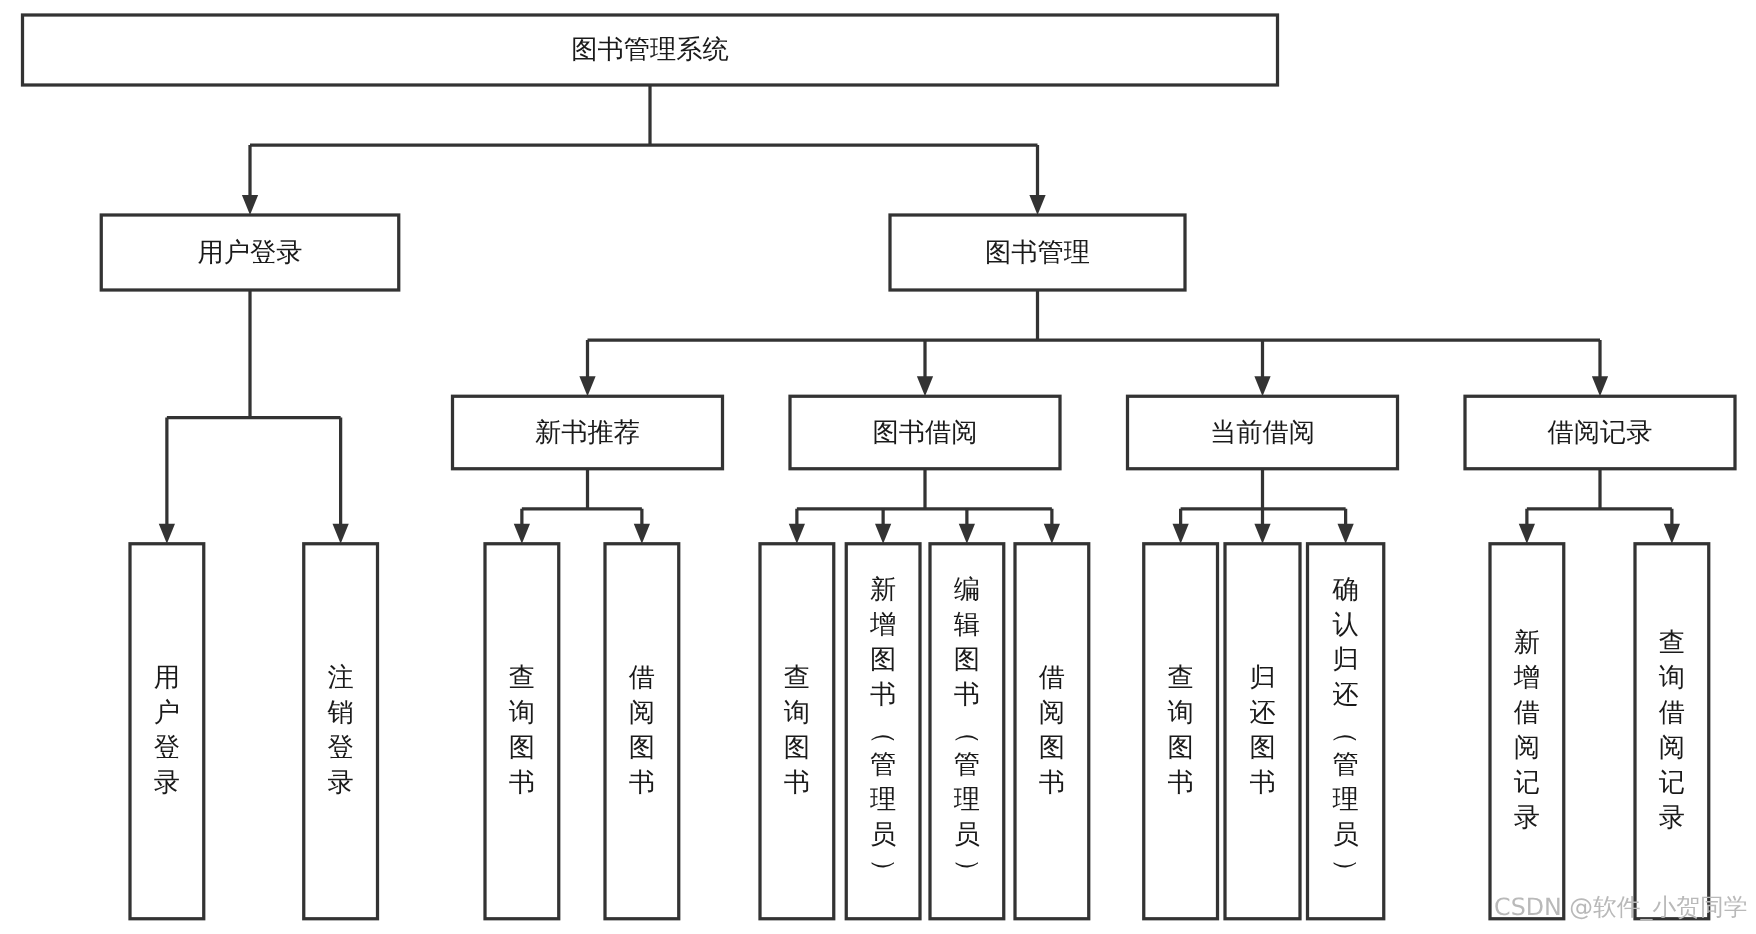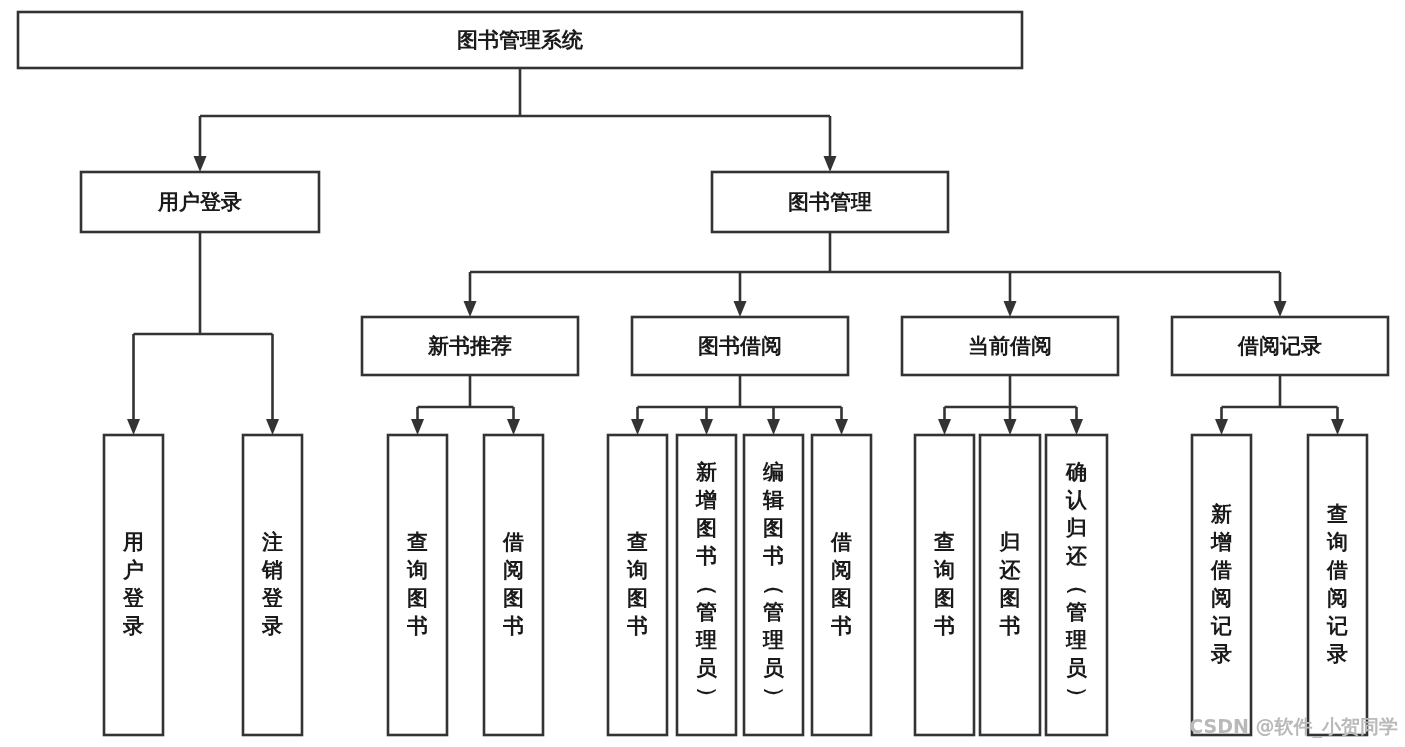--- a/index.html
+++ b/index.html
@@ -12,21 +12,20 @@
     width: 1405px;
     height: 747px;
     overflow: hidden;
     font-family: "DejaVu Sans", "Liberation Sans", sans-serif;
   }
   #diagram-root {
     position: relative;
     width: 1405px;
     height: 747px;
     background: #ffffff;
-    font-weight: bold;
   }
   svg#diagram-canvas {
     position: absolute;
     top: 0;
     left: 0;
     width: 1405px;
     height: 747px;
     display: block;
   }
   .node-box {

